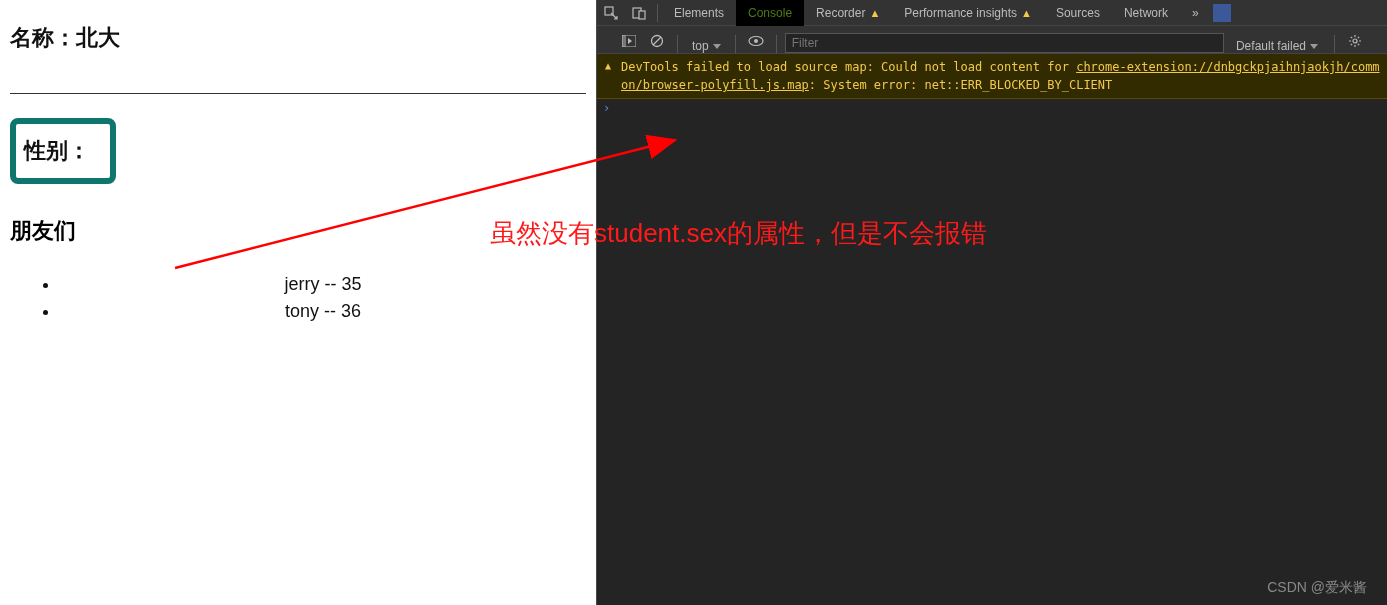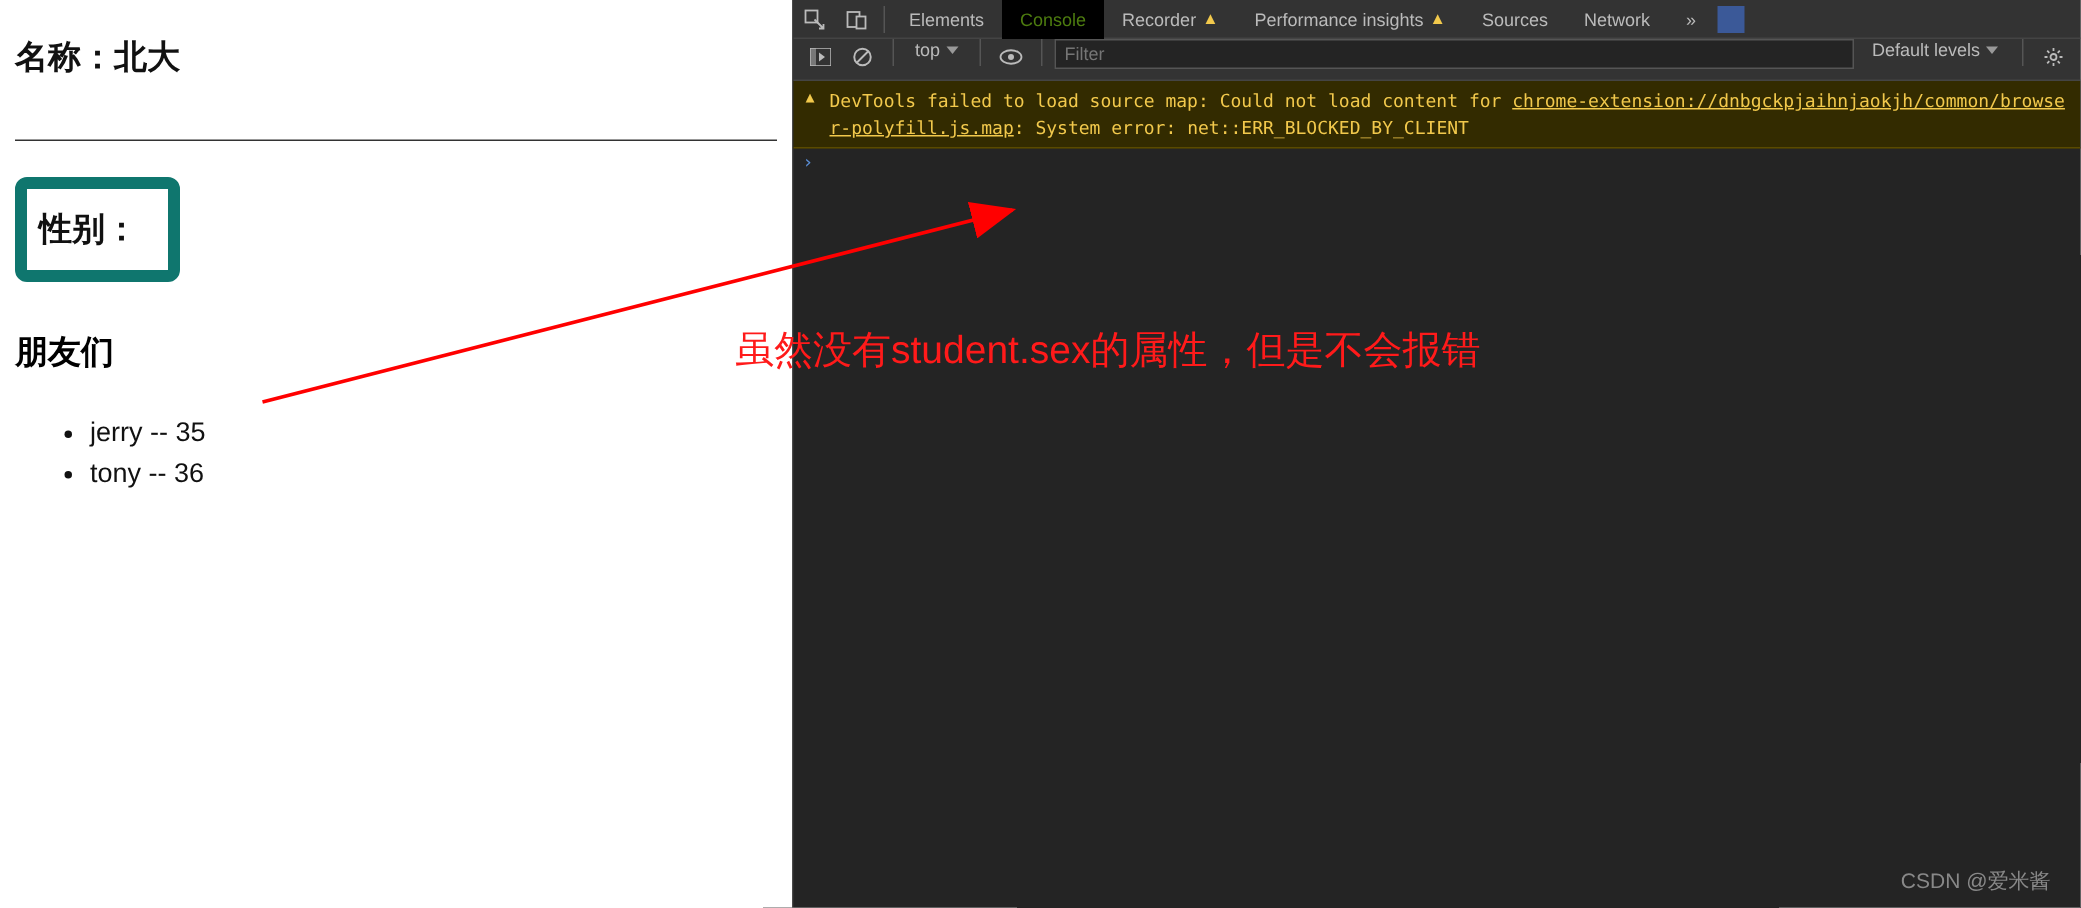--- a/index.html
+++ b/index.html
@@ -5,58 +5,59 @@
     * { margin: 0; padding: 0; box-sizing: border-box; }
     body {
       width: 1387px;
       height: 605px;
       display: flex;
       font-family: Arial, "Microsoft YaHei", sans-serif;
       position: relative;
       overflow: hidden;
     }
     .left-panel {
-      width: 528px;
+      width: 596px;
       background: #fff;
       padding: 24px 10px;
       position: relative;
     }
     .left-panel .row {
       font-size: 22px;
       font-weight: bold;
       color: #111;
       margin-bottom: 40px;
       line-height: 1.3;
     }
     .left-panel .divider {
       border: none;
       border-top: 1px solid #333;
       margin: 6px 0 32px 0;
     }
     .left-panel .highlight-box {
       display: inline-block;
-      border: 8px solid #0f766e;
+      border: 6px solid #0f766e;
       border-radius: 8px;
       padding: 12px 20px 12px 8px;
       margin-bottom: 32px;
       margin-top: -8px;
     }
     .left-panel .highlight-box .row-inner {
       font-size: 22px;
       font-weight: bold;
       color: #111;
     }
     .left-panel .friends-title {
       font-size: 22px;
       font-weight: bold;
       margin-bottom: 28px;
     }
     .left-panel ul {
       list-style: disc;
       padding-left: 50px;
+      text-align: center;
     }
     .left-panel ul li {
       font-size: 18px;
       margin-bottom: 6px;
       color: #111;
     }
     .annotation {
       position: absolute;
       left: 490px;
       top: 216px;
@@ -109,26 +110,26 @@
       color: #4d7c0f;
     }
     .devtools-tabs .warn-icon { color: #f2c94c; font-size: 11px; }
     .devtools-tabs .blue-box {
       width: 18px; height: 18px; background: #3b5998; margin: 0 2px;
     }
     .console-toolbar {
       height: 28px;
       background: #333333;
       display: flex;
-      align-items: flex-start;
+      align-items: flex-end;
       border-bottom: 1px solid #444;
       font-size: 12px;
       color: #bbb;
       gap: 4px;
-      padding: 0 6px;
+      padding: 0 20px;
     }
     .console-toolbar .tb-btn {
       width: 24px;
       height: 24px;
       display: flex;
       align-items: center;
       justify-content: center;
       cursor: pointer;
     }
     .console-toolbar .sep {
@@ -294,21 +295,21 @@
     <div class="sep"></div>
     <div class="tb-btn">
       <svg width="16" height="12" viewBox="0 0 16 12">
           <ellipse cx="8" cy="6" rx="7" ry="4.5" fill="none" stroke="#bbb" stroke-width="1.2"></ellipse>
           <circle cx="8" cy="6" r="2" fill="#bbb"></circle>
         </svg>
     </div>
     <div class="sep"></div>
     <input class="filter-input" placeholder="Filter" style="">
     <div class="levels">
-      <span>Default levels</span>
+      <span>Default failed</span>
       <span class="triangle-down"></span>
     </div>
     <div class="sep"></div>
     <div class="tb-btn">
       <svg width="14" height="14" viewBox="0 0 14 14">
           <circle cx="7" cy="7" r="2" fill="none" stroke="#bbb" stroke-width="1.2"></circle>
           <path d="M7 1 L7 3 M7 11 L7 13 M1 7 L3 7 M11 7 L13 7 M2.8 2.8 L4.2 4.2 M9.8 9.8 L11.2 11.2 M2.8 11.2 L4.2 9.8 M9.8 4.2 L11.2 2.8" stroke="#bbb" stroke-width="1.2"></path>
         </svg>
     </div>
   </div>

